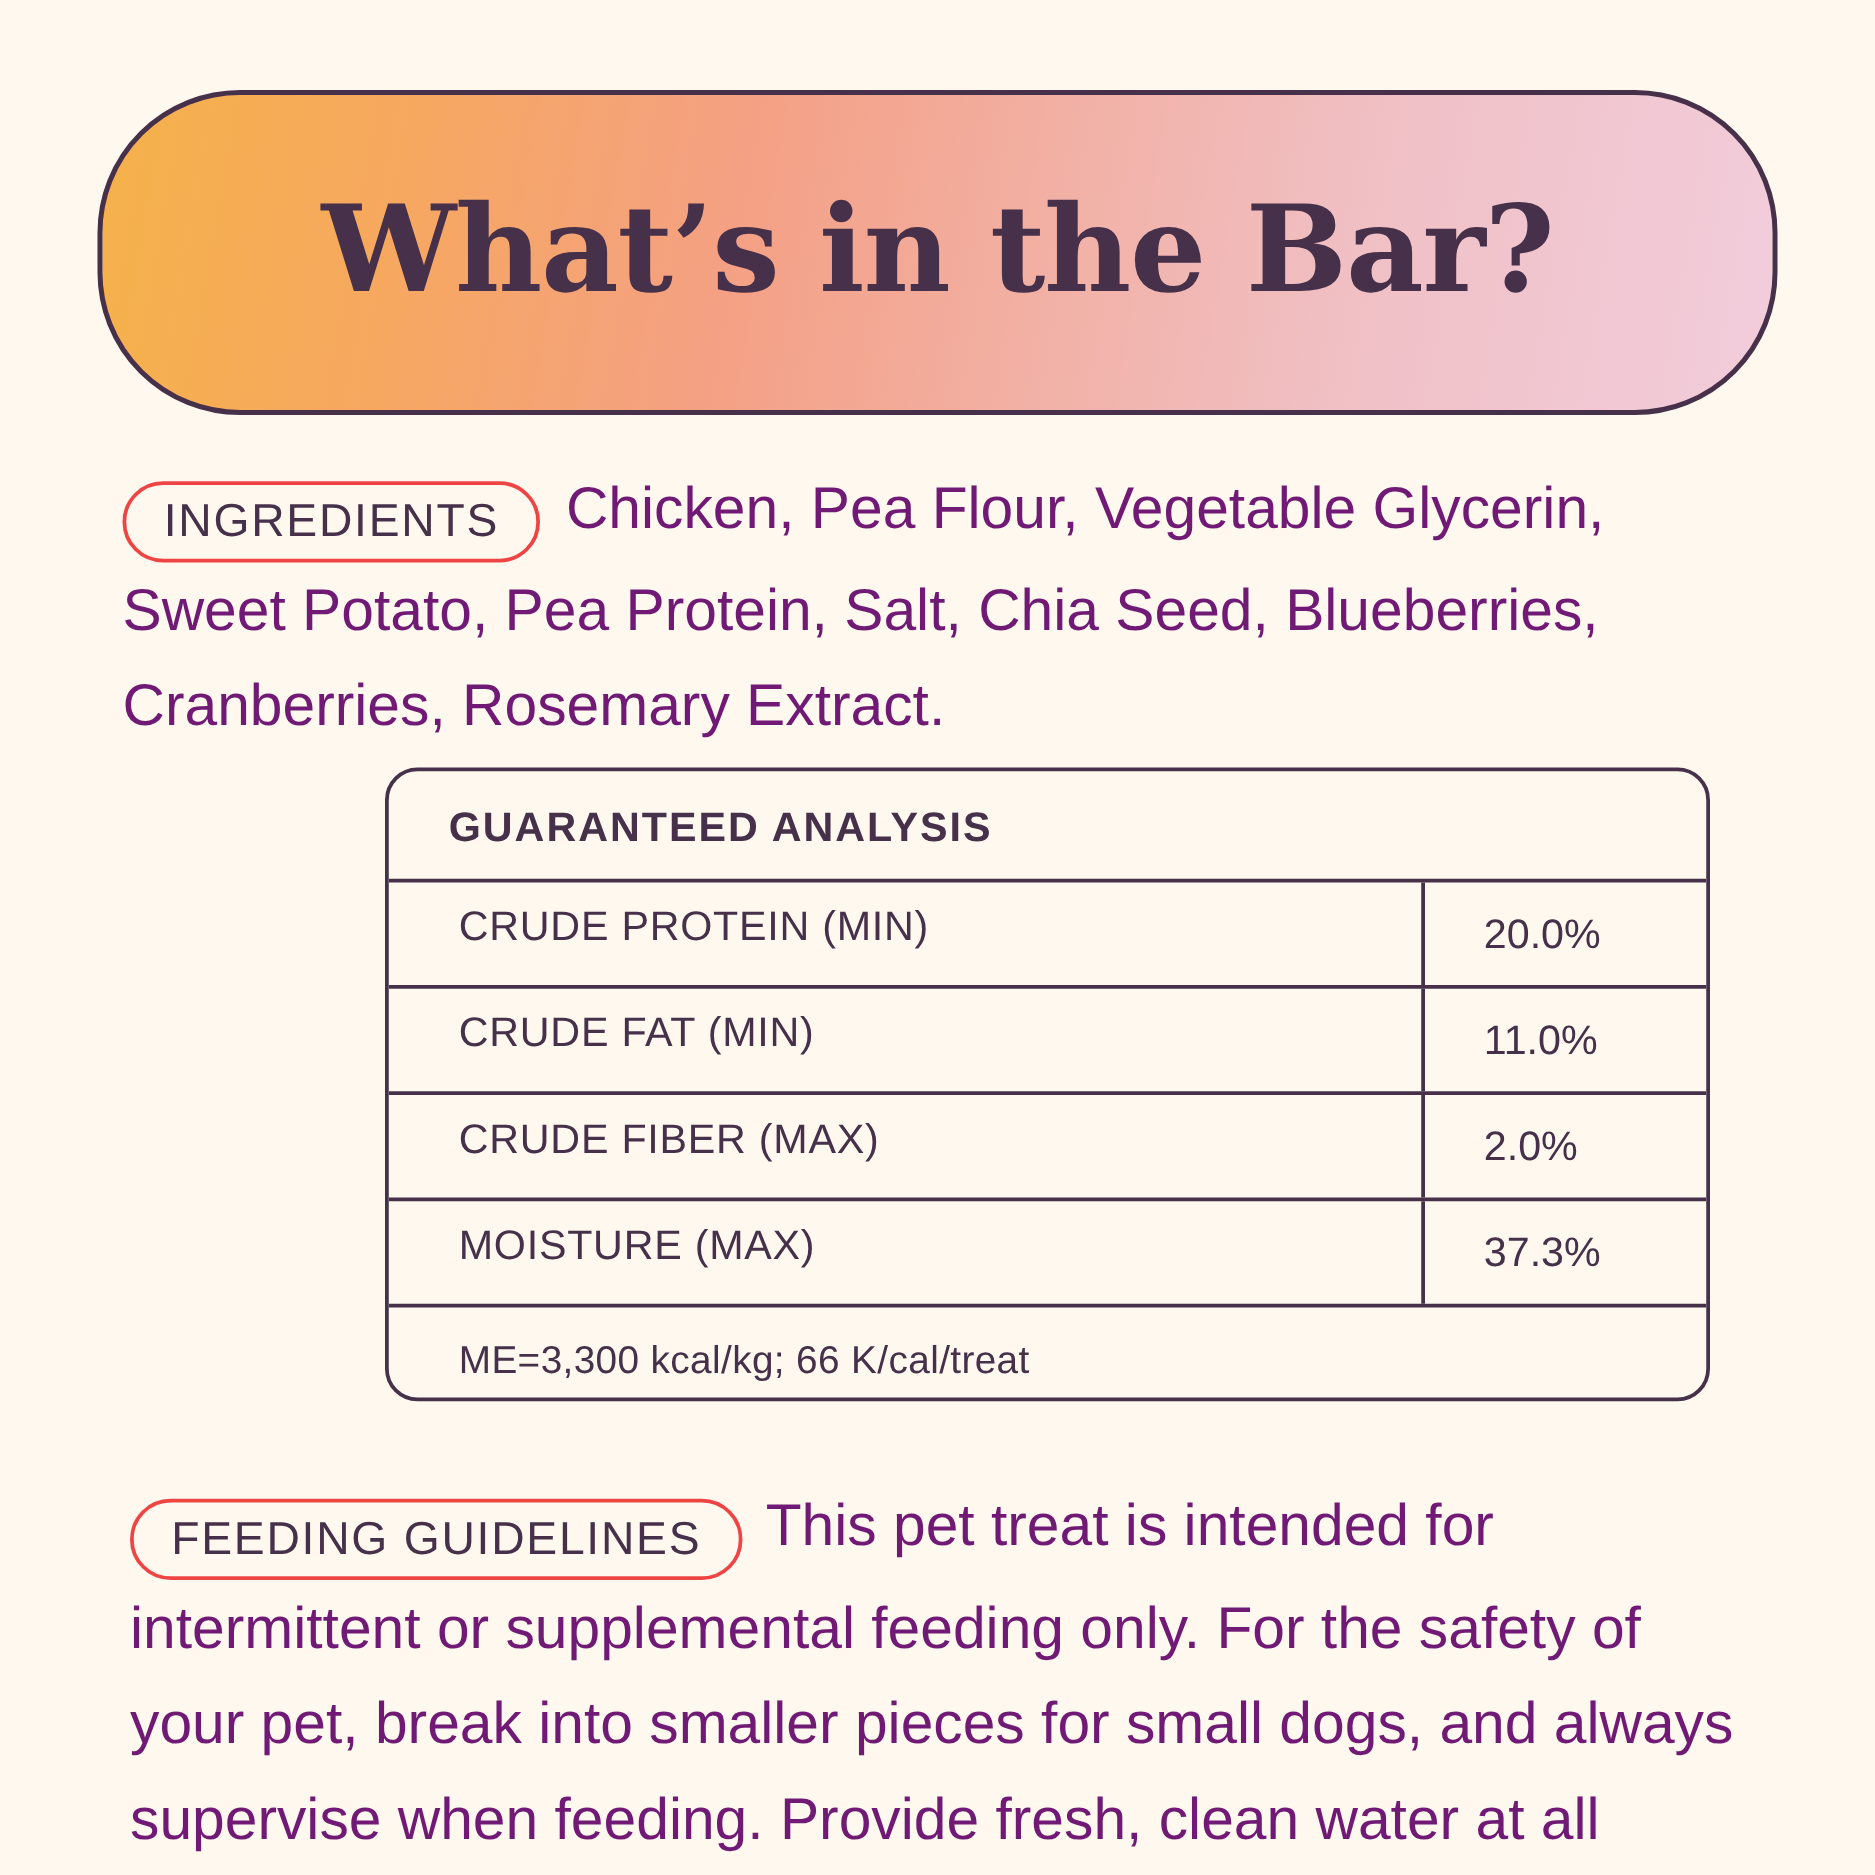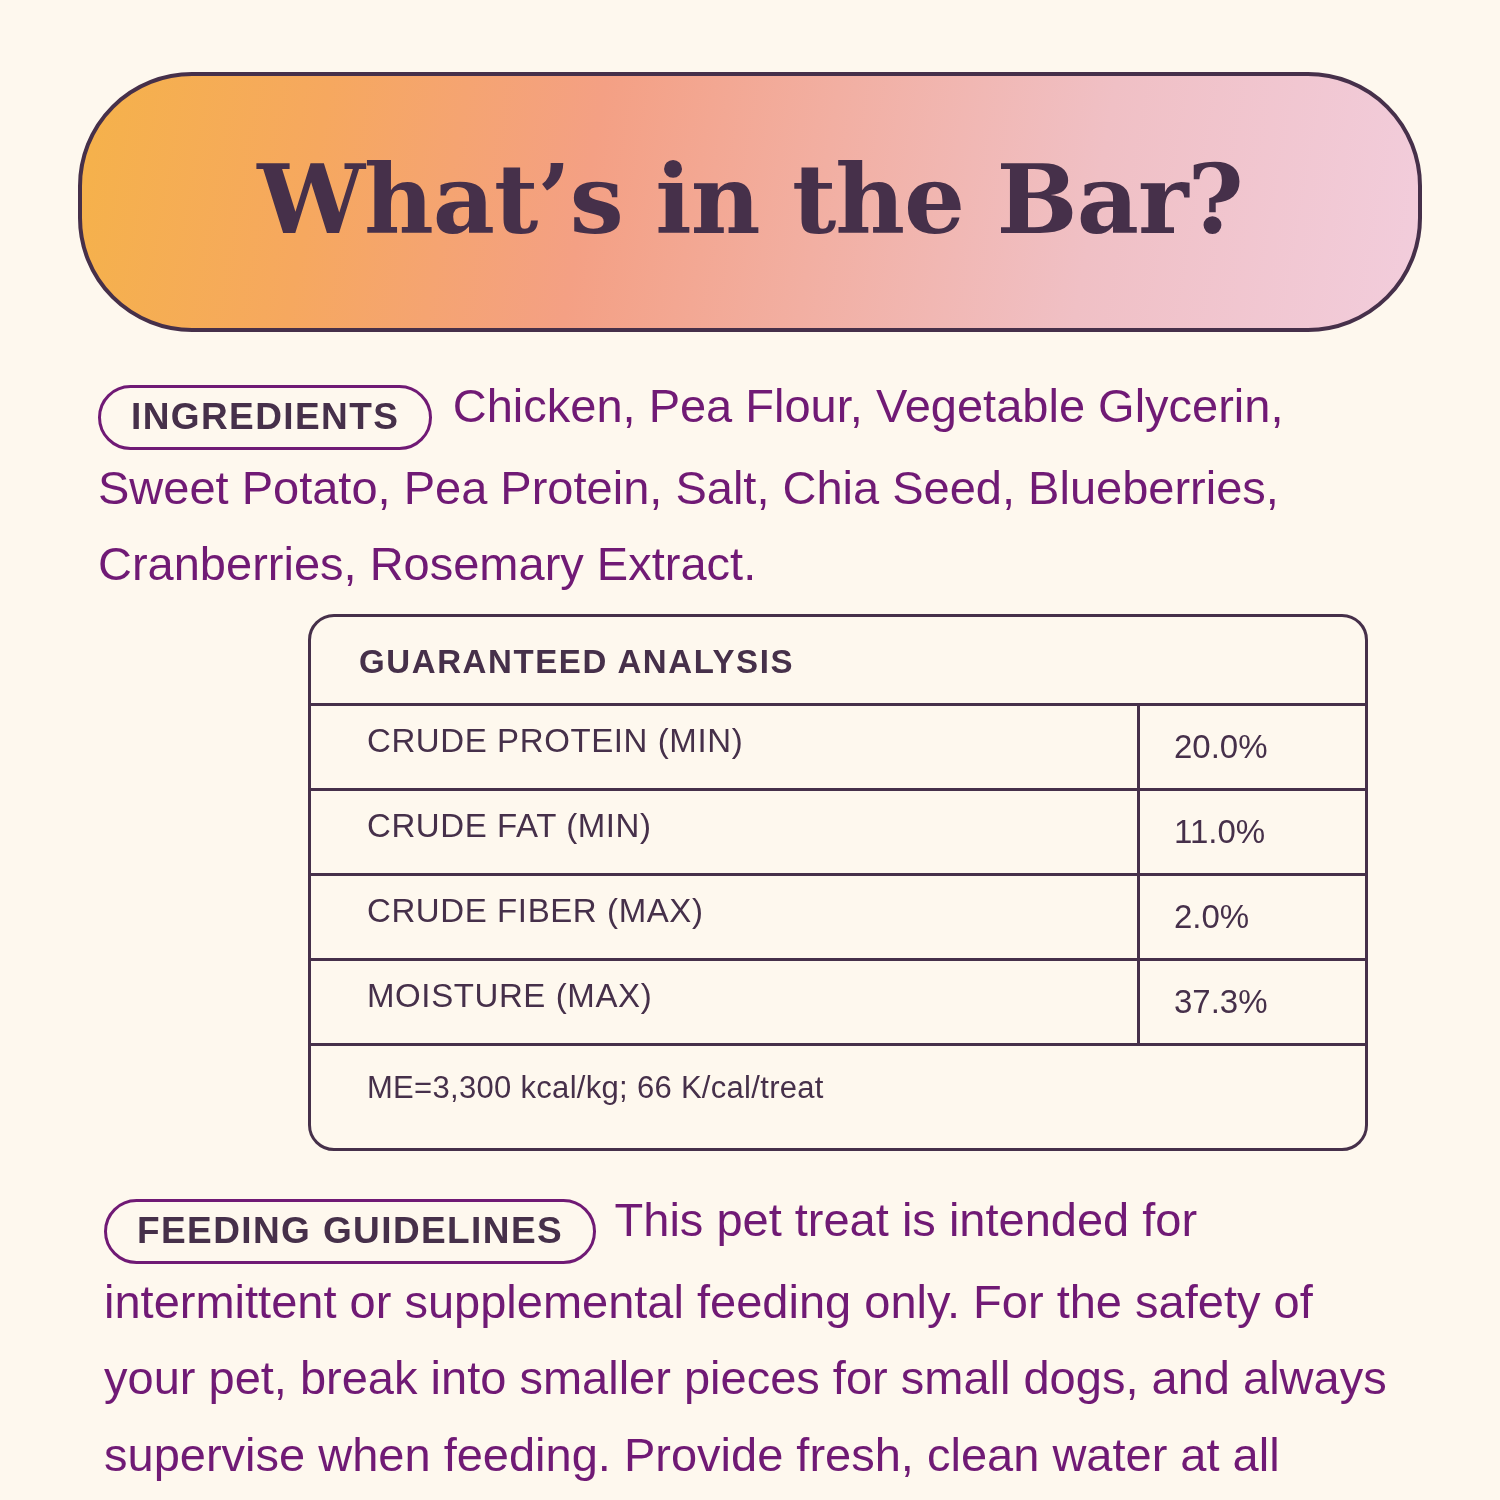--- a/index.html
+++ b/index.html
@@ -48,25 +48,25 @@
 
   
   .ingredients-block {
     position: absolute;
     left: 98px;
     top: 368px;
     width: 1320px;
   }
   .pill {
     display: inline-block;
-    border: 3px solid #701a75;
+    border: 3px solid #ef4444;
     border-radius: 40px;
     padding: 10px 30px 12px 30px;
     font-size: 37px;
-    font-weight: bold;
+    font-weight: normal;
     letter-spacing: 1.4px;
     line-height: 1;
     color: #46304A;
     vertical-align: middle;
     box-sizing: border-box;
   }
   .body-text {
     font-size: 47px;
     line-height: 1.62;
     color: #701a75;
@@ -108,30 +108,30 @@
     font-size: 33px;
     letter-spacing: 0.6px;
     color: #46304A;
     display: flex;
     align-items: center;
   }
   .ga-value {
     width: 228px;
     flex: 0 0 228px;
     border-left: 3px solid #46304A;
-    padding-left: 34px;
+    padding-left: 47px;
     font-size: 33px;
     color: #46304A;
     display: flex;
     align-items: center;
     box-sizing: border-box;
   }
   .ga-footer {
     border-top: 3px solid #46304A;
-    padding: 24px 0 42px 56px;
+    padding: 24px 0 12px 56px;
     font-size: 31px;
     color: #46304A;
     letter-spacing: 0.3px;
   }
 
   
   .feeding-block {
     position: absolute;
     left: 104px;
     top: 1182px;

